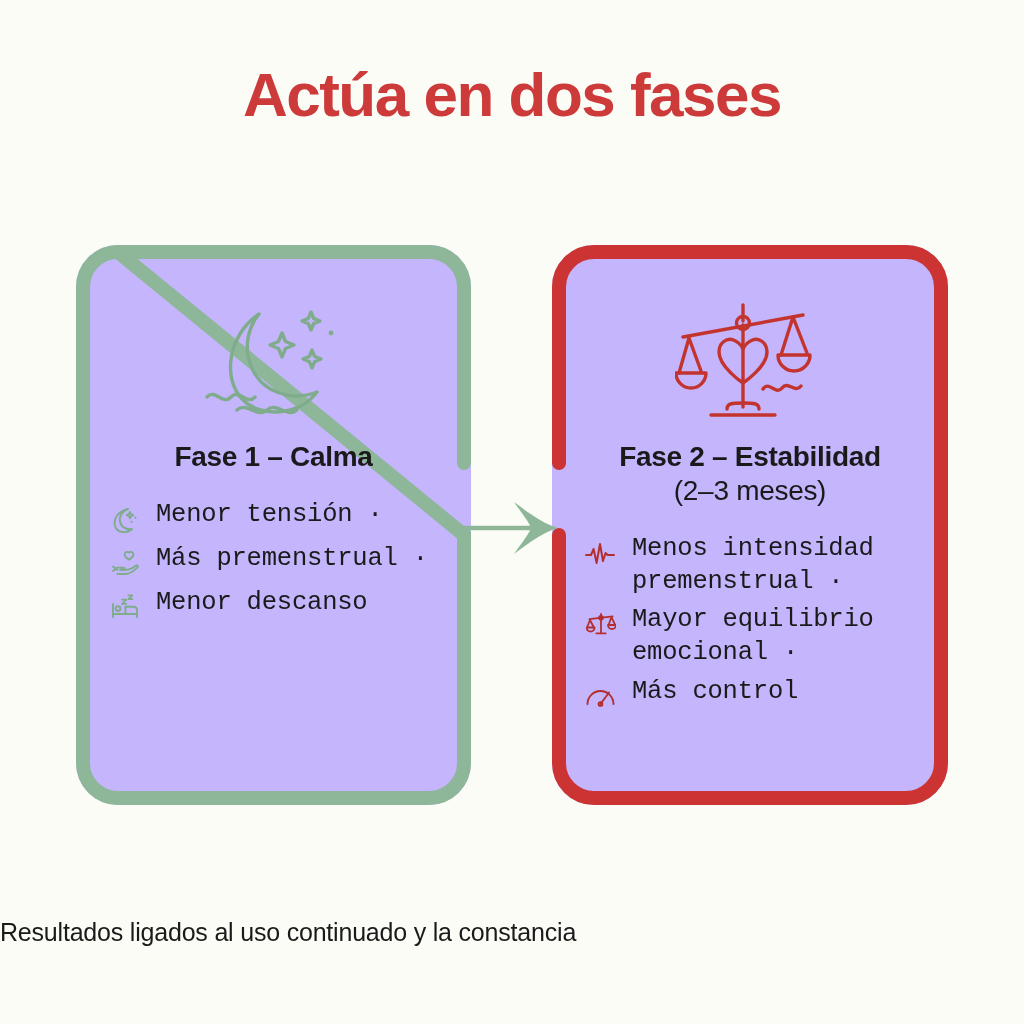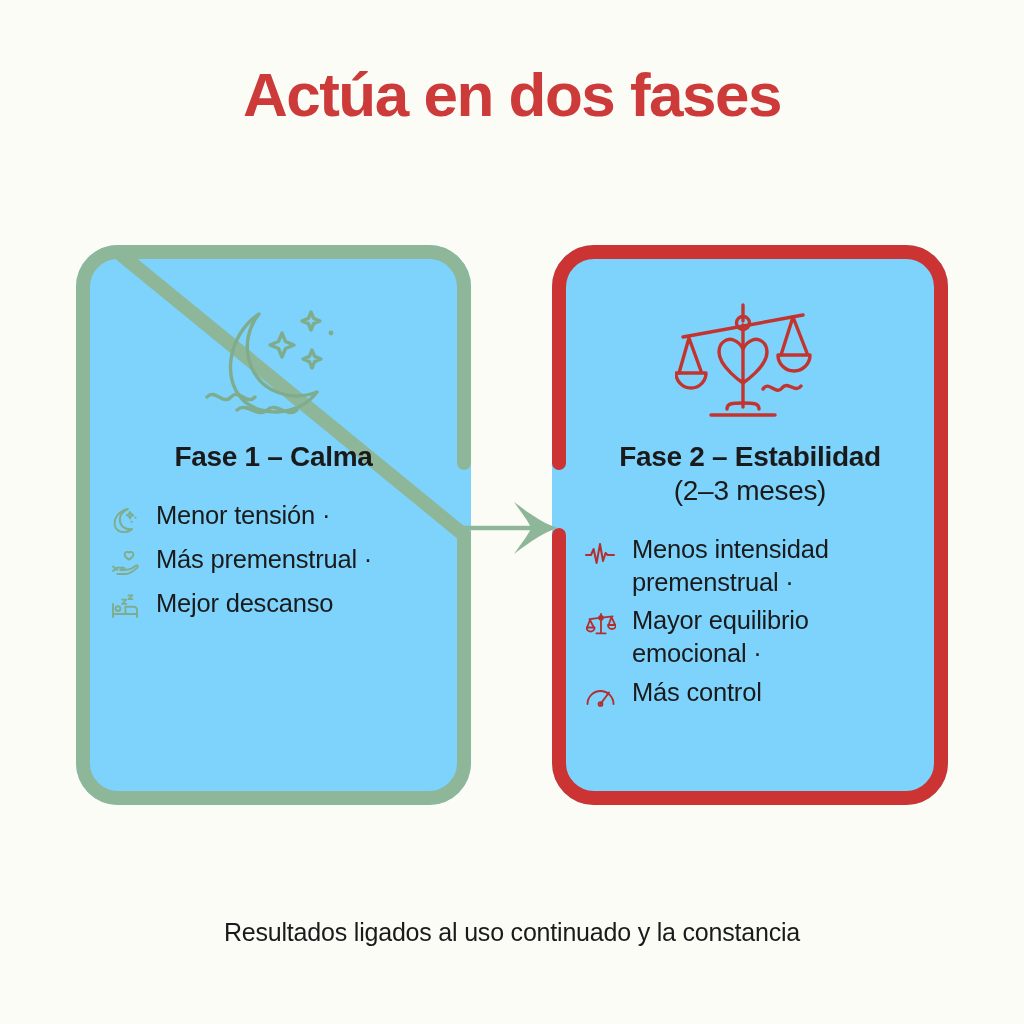--- a/index.html
+++ b/index.html
@@ -35,21 +35,21 @@
     color: #CC3A3A;
     line-height: 1.05;
     white-space: nowrap;
   }
 
   
   .card {
     position: absolute;
     box-sizing: border-box;
     border-radius: 42px;
-    background: #7dd3fc;
+    background: #c4b5fd;
   }
   .card-inner {
     position: absolute;
     inset: 0;
     display: flex;
     flex-direction: column;
     align-items: center;
     padding-top: 52px;
   }
 
@@ -103,20 +103,21 @@
   
   .bullets {
     margin-top: 26px;
     width: 100%;
     box-sizing: border-box;
     padding-left: 32px;
     padding-right: 14px;
     display: flex;
     flex-direction: column;
     gap: 6px;
+    font-family: Liberation Mono, monospace;
   }
   .bullet {
     display: flex;
     align-items: flex-start;
     gap: 14px;
   }
   .bullet-ico {
     flex: 0 0 auto;
     width: 34px;
     height: 34px;
@@ -142,21 +143,21 @@
     width: 120px;
     height: 60px;
   }
 
   
   .footer {
     position: absolute;
     top: 918px;
     left: 0;
     width: 1024px;
-    text-align: center;
+    text-align: left;
     font-size: 25px;
     color: #1A1A1A;
     letter-spacing: -0.2px;
     white-space: nowrap;
   }
 </style>
 </head>
 <body>
 
 <div id="page">
@@ -224,21 +225,21 @@
           <span class="bullet-ico">
             <svg width="30" height="30" viewBox="0 0 30 30" fill="none" stroke="#7FAC8C" stroke-width="1.9" stroke-linecap="round" stroke-linejoin="round">
               <path d="M3 11 v13"></path>
               <path d="M3 21 h24 v3"></path>
               <path d="M27 21 v-4 c 0,-1.8 -1.4,-3.2 -3.2,-3.2 h-8.4 v7.2"></path>
               <circle cx="8" cy="15.6" r="2.4"></circle>
               <path d="M12 6.6 h4.4 l-4.4,4.2 h4.4" stroke-width="1.7"></path>
               <path d="M18.4 2.4 h4 l-4,3.8 h4" stroke-width="1.7"></path>
             </svg>
           </span>
-          <span class="bullet-text">Mejor descanso</span>
+          <span class="bullet-text">Menor descanso</span>
         </div>
 
       </div>
     </div>
   </div>
 
   <div class="card" id="card-right">
     <svg class="card-border" viewBox="0 0 396 560" width="396" height="560">
 
       <path d="M 7,218 L 7,42 A 35,35 0 0 1 42,7 L 354,7 A 35,35 0 0 1 389,42

